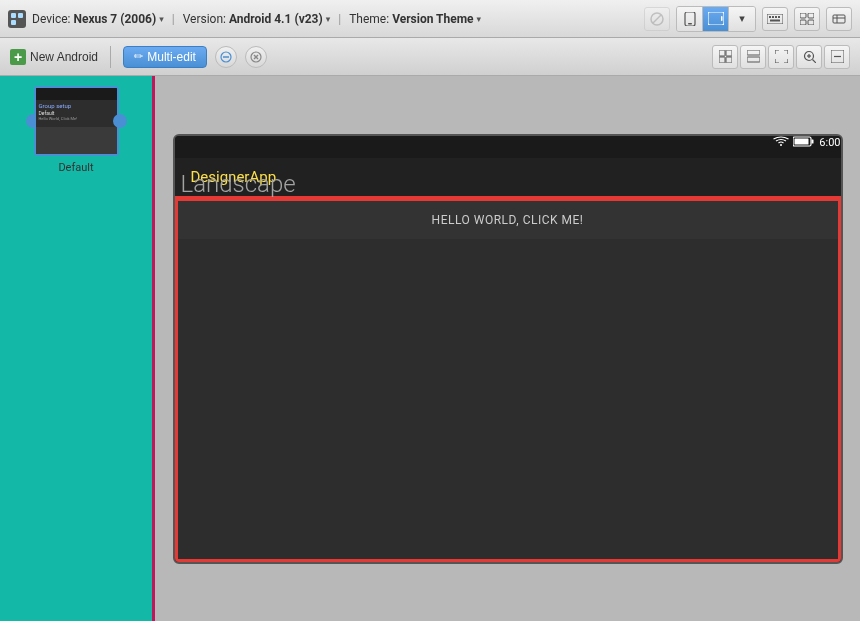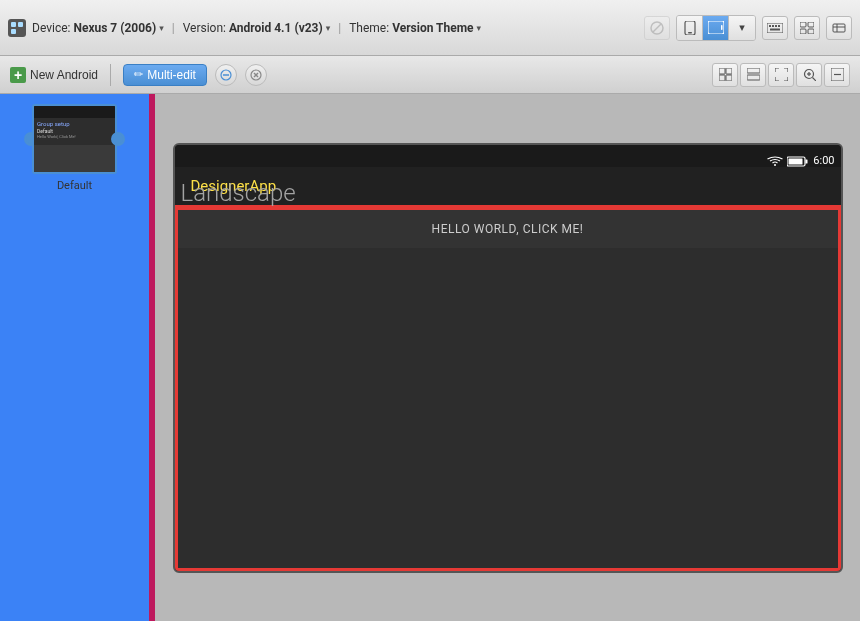--- a/index.html
+++ b/index.html
@@ -10,21 +10,21 @@
       height: 621px;
       overflow: hidden;
       display: flex;
       flex-direction: column;
     }
 
     
     .top-bar {
       background: linear-gradient(to bottom, #f0f0f0, #d8d8d8);
       border-bottom: 1px solid #aaa;
-      height: 56px;
+      height: 38px;
       display: flex;
       align-items: center;
       padding: 0 8px;
       gap: 6px;
       flex-shrink: 0;
     }
     .top-bar-logo {
       width: 18px;
       height: 18px;
       background: #555;
@@ -169,22 +169,22 @@
     
     .main-content {
       display: flex;
       flex: 1;
       overflow: hidden;
     }
 
     
     .left-panel {
       width: 155px;
-      background: #3b82f6;
-      border-right: 6px solid #be185d;
+      background: #14b8a6;
+      border-right: 3px solid #be185d;
       padding: 10px;
       display: flex;
       flex-direction: column;
       gap: 20px;
       flex-shrink: 0;
       overflow-y: auto;
     }
     .layout-item {
       display: flex;
       flex-direction: column;
@@ -258,23 +258,23 @@
       overflow: hidden;
       position: relative;
       width: 670px;
       height: 430px;
       border: 2px solid #555;
     }
     .phone-status-bar {
       background: #1a1a1a;
       height: 22px;
       display: flex;
-      align-items: flex-end;
+      align-items: flex-start;
       justify-content: flex-end;
-      padding: 0 6px;
+      padding: 0 0;
       gap: 4px;
     }
     .wifi-icon, .battery-text {
       color: white;
       font-size: 11px;
     }
     .phone-app-bar {
       background: #212121;
       height: 40px;
       display: flex;

